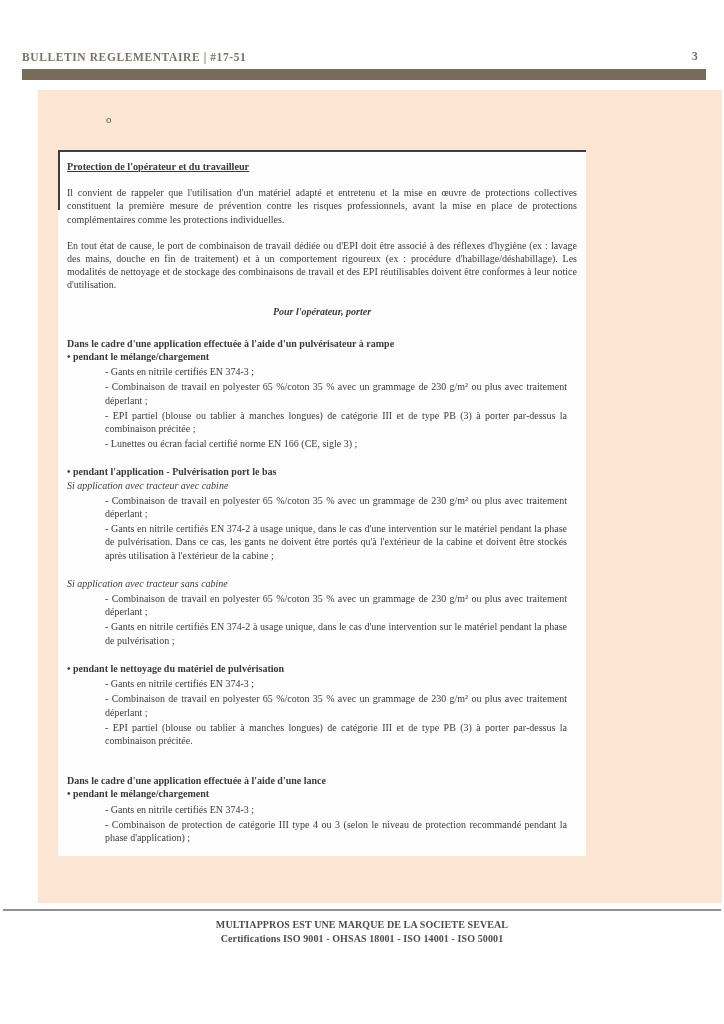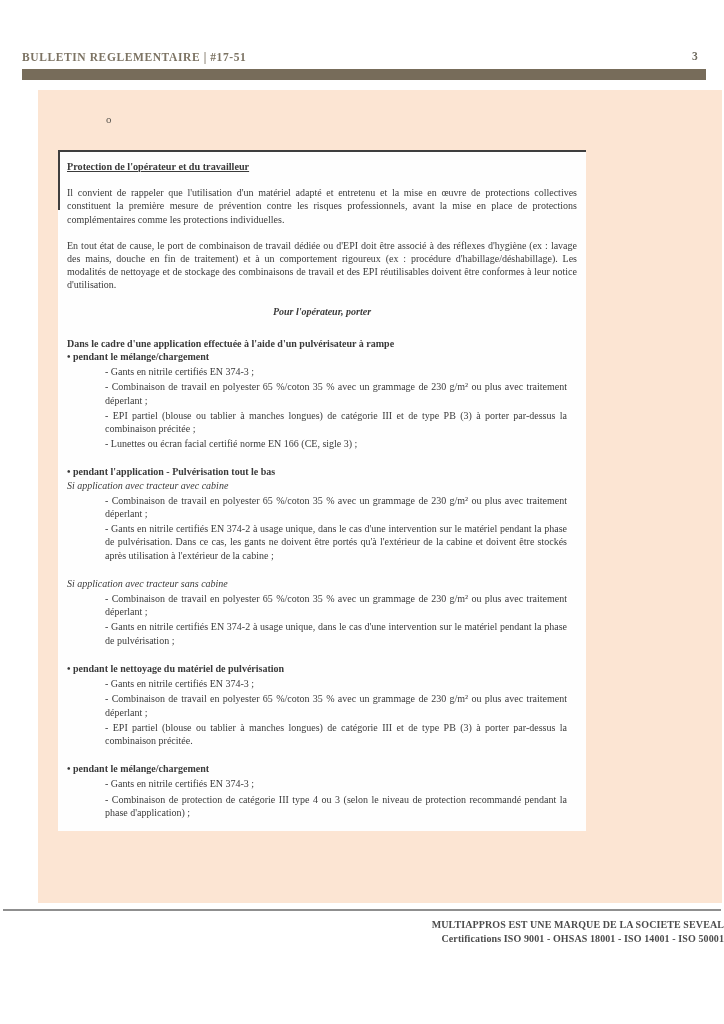--- a/index.html
+++ b/index.html
@@ -77,21 +77,21 @@
   .sec-dash{margin:2px 10px 2px 38px;text-align:justify;}
   .sec-gap{height:13px;}
 
   
   .footer-rule{
     position:absolute;left:3px;top:909px;width:718px;height:2px;
     background:#8f8f8f;
   }
   .footer{
     position:absolute;left:0;top:918px;width:724px;
-    text-align:right;font-size:10px;font-weight:bold;
+    text-align:center;font-size:10px;font-weight:bold;
     line-height:13.6px;color:#4c4c4c;letter-spacing:.1px;
   }
 </style>
 </head>
 <body>
 
 <div class="page">
 
   <div class="hdr-title">BULLETIN REGLEMENTAIRE | #17-51</div>
   <div class="hdr-pagenum">3</div>
@@ -106,34 +106,35 @@
         <div class="sec sec-para">Il convient de rappeler que l'utilisation d'un matériel adapté et entretenu et la mise en œuvre de protections collectives constituent la première mesure de prévention contre les risques professionnels, avant la mise en place de protections complémentaires comme les protections individuelles.</div>
         <div class="sec sec-para">En tout état de cause, le port de combinaison de travail dédiée ou d'EPI doit être associé à des réflexes d'hygiène (ex : lavage des mains, douche en fin de traitement) et à un comportement rigoureux (ex : procédure d'habillage/déshabillage). Les modalités de nettoyage et de stockage des combinaisons de travail et des EPI réutilisables doivent être conformes à leur notice d'utilisation.</div>
         <div class="sec sec-bold-italic">Pour l'opérateur, porter</div>
         <div class="sec sec-bold">Dans le cadre d'une application effectuée à l'aide d'un pulvérisateur à rampe</div>
         <div class="sec sec-bullet">• pendant le mélange/chargement</div>
         <div class="sec sec-dash">- Gants en nitrile certifiés EN 374-3 ;</div>
         <div class="sec sec-dash">- Combinaison de travail en polyester 65 %/coton 35 % avec un grammage de 230 g/m² ou plus avec traitement déperlant ;</div>
         <div class="sec sec-dash">- EPI partiel (blouse ou tablier à manches longues) de catégorie III et de type PB (3) à porter par-dessus la combinaison précitée ;</div>
         <div class="sec sec-dash">- Lunettes ou écran facial certifié norme EN 166 (CE, sigle 3) ;</div>
         <div class="sec sec-gap"></div>
-        <div class="sec sec-bullet">• pendant l'application - Pulvérisation tout le bas</div>
+        <div class="sec sec-bullet">• pendant l'application - Pulvérisation port le bas</div>
         <div class="sec sec-italic">Si application avec tracteur avec cabine</div>
         <div class="sec sec-dash">- Combinaison de travail en polyester 65 %/coton 35 % avec un grammage de 230 g/m² ou plus avec traitement déperlant ;</div>
         <div class="sec sec-dash">- Gants en nitrile certifiés EN 374-2 à usage unique, dans le cas d'une intervention sur le matériel pendant la phase de pulvérisation. Dans ce cas, les gants ne doivent être portés qu'à l'extérieur de la cabine et doivent être stockés après utilisation à l'extérieur de la cabine ;</div>
         <div class="sec sec-gap"></div>
         <div class="sec sec-italic">Si application avec tracteur sans cabine</div>
         <div class="sec sec-dash">- Combinaison de travail en polyester 65 %/coton 35 % avec un grammage de 230 g/m² ou plus avec traitement déperlant ;</div>
         <div class="sec sec-dash">- Gants en nitrile certifiés EN 374-2 à usage unique, dans le cas d'une intervention sur le matériel pendant la phase de pulvérisation ;</div>
         <div class="sec sec-gap"></div>
         <div class="sec sec-bullet">• pendant le nettoyage du matériel de pulvérisation</div>
         <div class="sec sec-dash">- Gants en nitrile certifiés EN 374-3 ;</div>
         <div class="sec sec-dash">- Combinaison de travail en polyester 65 %/coton 35 % avec un grammage de 230 g/m² ou plus avec traitement déperlant ;</div>
         <div class="sec sec-dash">- EPI partiel (blouse ou tablier à manches longues) de catégorie III et de type PB (3) à porter par-dessus la combinaison précitée.</div>
         <div class="sec sec-gap"></div>
+        <div class="sec sec-bold">Dans le cadre d'une application effectuée à l'aide d'une lance</div>
         <div class="sec sec-bullet">• pendant le mélange/chargement</div>
         <div class="sec sec-dash">- Gants en nitrile certifiés EN 374-3 ;</div>
         <div class="sec sec-dash">- Combinaison de protection de catégorie III type 4 ou 3 (selon le niveau de protection recommandé pendant la phase d'application) ;</div>
       </div>
   </div>
 
   <div class="footer-rule"></div>
   <div class="footer">
     <div>MULTIAPPROS EST UNE MARQUE DE LA SOCIETE SEVEAL</div>
     <div>Certifications ISO 9001 - OHSAS 18001 - ISO 14001 - ISO 50001</div>

